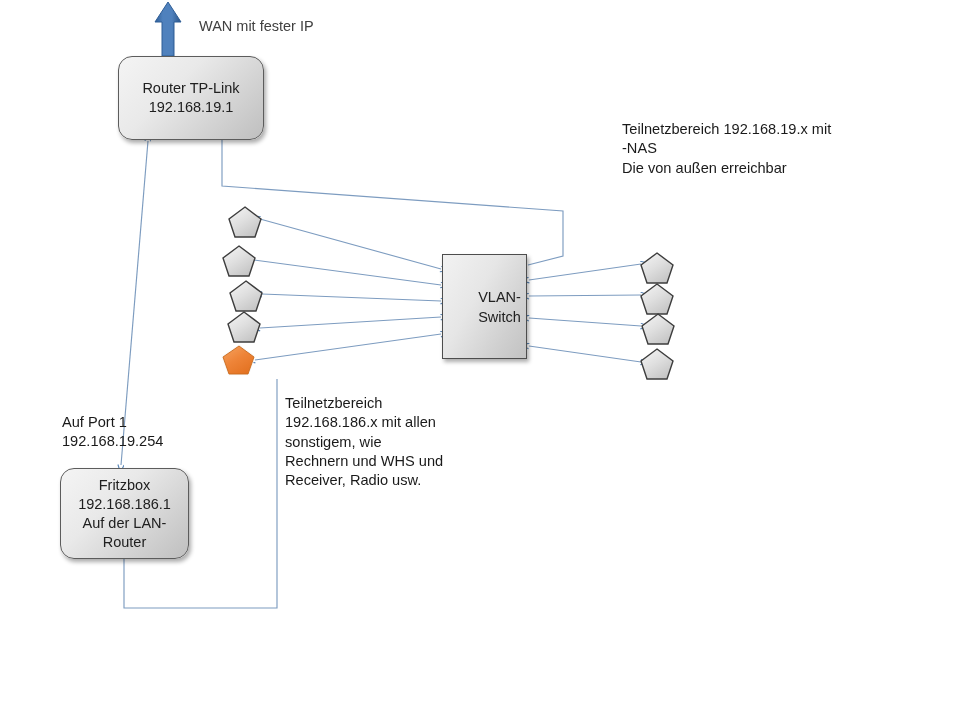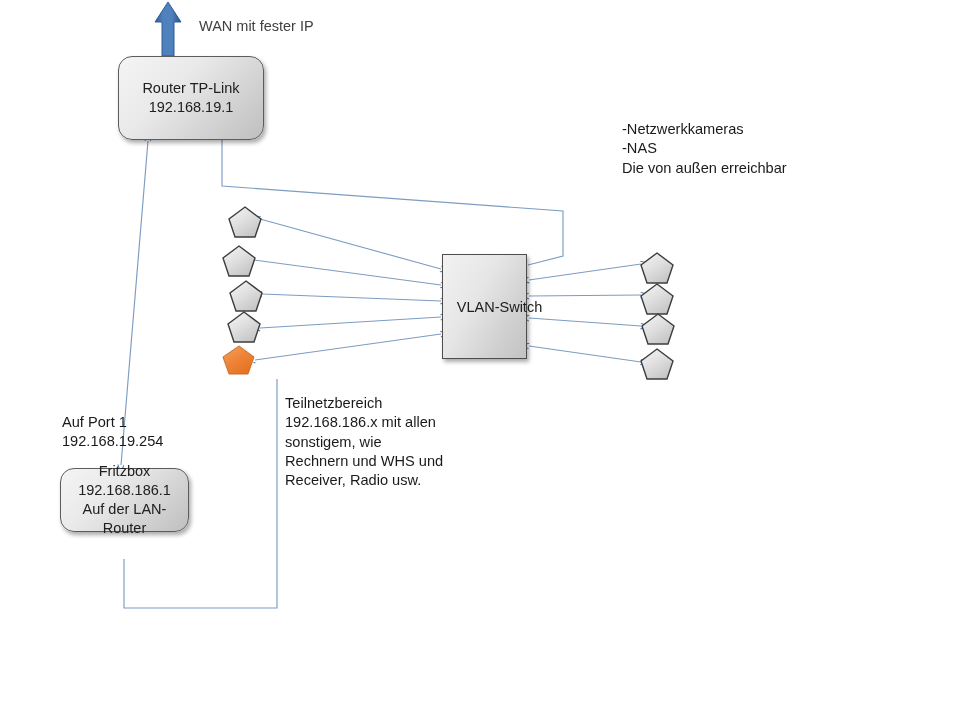--- a/index.html
+++ b/index.html
@@ -32,20 +32,21 @@
     color:#202020;
     box-sizing:border-box;
   }
   
   .node-rect{
     position:absolute;
     border:1px solid #4d4d4d;
     background:linear-gradient(120deg,#f2f2f2 0%,#e6e6e6 40%,#d0d0d0 75%,#c2c2c2 100%);
     box-shadow:2px 3px 4px rgba(0,0,0,0.32);
     display:flex;
+    flex-direction:column;
     align-items:center;
     justify-content:center;
     text-align:center;
     font-size:14.5px;
     line-height:20px;
     color:#202020;
     box-sizing:border-box;
     padding-left:30px;
   }
   .node-line{display:block;white-space:nowrap;}
@@ -170,36 +171,36 @@
   <div class="node-round" style="left:118px;top:56px;width:146px;height:84px;">
     <span class="node-line">Router TP-Link</span>
     <span class="node-line">192.168.19.1</span>
   </div>
 
   <div class="node-rect" style="left:442px;top:254px;width:85px;height:105px;">
     <span class="node-line">VLAN-</span>
     <span class="node-line">Switch</span>
   </div>
 
-  <div class="node-round" style="left:60px;top:468px;width:129px;height:64px;">
+  <div class="node-round" style="left:60px;top:468px;width:129px;height:91px;">
     <span class="node-line">Fritzbox</span>
     <span class="node-line">192.168.186.1</span>
     <span class="node-line">Auf der LAN-</span>
     <span class="node-line">Router</span>
   </div>
 
   <div class="label label-wan" style="left:199px;top:17px;">WAN mit fester IP</div>
 
   <div class="textblock" style="left:62px;top:413px;">
     <div>Auf Port 1</div>
     <div>192.168.19.254</div>
   </div>
 
   <div class="textblock" style="left:622px;top:120px;">
-    <div>-Netzwerkkameras</div>
+    <div>Teilnetzbereich 192.168.19.x mit</div>
     <div>-NAS</div>
     <div>Die von außen erreichbar</div>
   </div>
 
   <div class="textblock" style="left:285px;top:394px;">
     <div>Teilnetzbereich</div>
     <div>192.168.186.x mit allen</div>
     <div>sonstigem, wie</div>
     <div>Rechnern und WHS und</div>
     <div>Receiver, Radio usw.</div>

